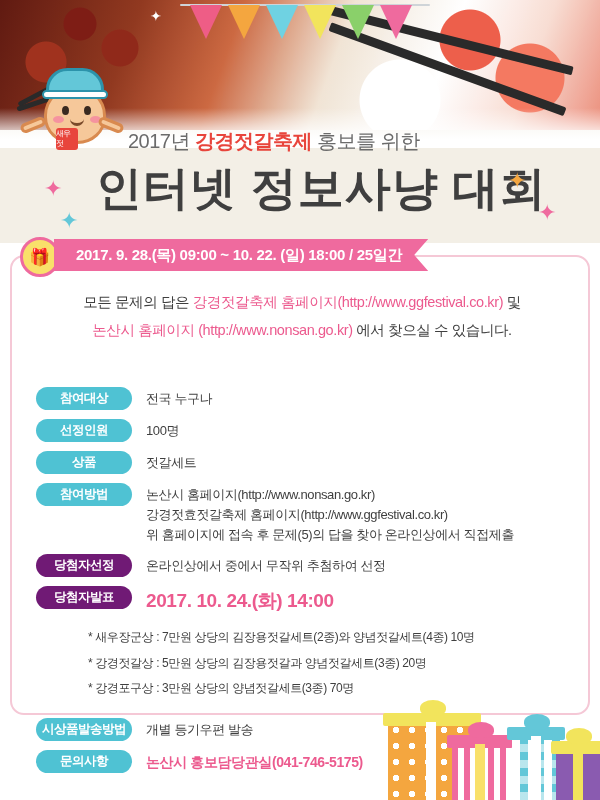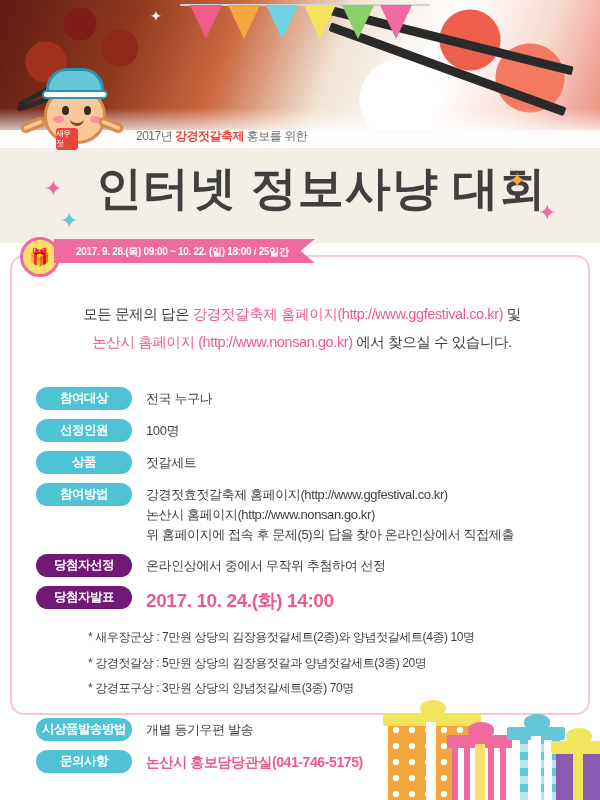--- a/index.html
+++ b/index.html
@@ -107,21 +107,21 @@
     background:#63c7d8; border-radius:50% 50% 40% 60%; opacity:.9;
   }
   .stamp {
     position:absolute; left:56px; top:128px; width:22px; height:22px;
     background:#e8453c; color:#fff; font-size:8px; line-height:10px;
     border-radius:3px; padding-top:1px; letter-spacing:-1px;
   }
 
   .hero-sub {
     position:absolute; left:128px; top:128px;
-    font-size:12px; color:#6b6b6b; letter-spacing:-.5px; white-space:nowrap;margin-left:8px;
+    font-size:20px; color:#6b6b6b; letter-spacing:-.5px; white-space:nowrap;
   }
   .hero-sub .hl { color:#e8453c; font-weight:bold; }
   .hero-title {
     position:absolute; left:96px; top:158px;
     font-size:46px; font-weight:bold; color:#3f3f3f;
     letter-spacing:1px; white-space:nowrap;
   }
   .sparkle { position:absolute; color:#f6b93b; font-size:22px; }
   .sp1 { left:44px; top:176px; color:#ef6a9e; }
   .sp2 { left:60px; top:208px; color:#63c7d8; }
@@ -132,35 +132,35 @@
   
   .sheet {
     position:absolute; left:0; top:243px; width:600px; height:557px;
     background:#ffffff;
   }
   .card {
     position:absolute; left:10px; top:12px; width:580px; height:460px;
     border:2px solid #f5c8d6; border-radius:14px; background:#fff;
   }
   .ribbon {
-    position:absolute; left:42px; top:-18px; height:24px;
+    position:absolute; left:42px; top:-18px; height:32px;
     background:#ef6a9e; color:#fff;
     display:flex; align-items:center;
-    padding:1px 26px 0 22px; font-size:10px; font-weight:bold;
+    padding:1px 26px 0 22px; font-size:15px; font-weight:bold;
     letter-spacing:-.3px; white-space:nowrap;
     clip-path:polygon(0 0, 100% 0, calc(100% - 14px) 50%, 100% 100%, 0 100%);
   }
   .ribbon-icon {
     position:absolute; left:8px; top:-20px; width:40px; height:40px;
     background:#f9e06a; border:3px solid #ef6a9e; border-radius:50%;
     display:flex; align-items:center; justify-content:center; font-size:17px;
   }
 
   .intro {
-    position:absolute; left:0; top:44px; width:580px;
+    position:absolute; left:0; top:32px; width:580px;
     text-align:center; font-size:14.5px; color:#3f3f3f; line-height:1.9;
     letter-spacing:-.4px;
   }
   .intro .pink { color:#ec5a8e; }
 
   .rows { position:absolute; left:24px; top:130px; width:540px; }
   .row { display:flex; align-items:flex-start; margin-bottom:9px; }
   .tag {
     flex:0 0 96px; height:23px; border-radius:12px;
     background:#4fc2d3; color:#fff; font-size:12.5px; font-weight:bold;
@@ -276,22 +276,22 @@
       <div class="row">
         <div class="tag mint">상품</div>
         <div class="val">
           <span class="l">젓갈세트</span>
         </div>
       </div>
 
       <div class="row">
         <div class="tag mint">참여방법</div>
         <div class="val">
+          <span class="l">논산시 홈페이지(http://www.nonsan.go.kr)</span>
           <span class="l">강경젓효젓갈축제 홈페이지(http://www.ggfestival.co.kr)</span>
-          <span class="l">논산시 홈페이지(http://www.nonsan.go.kr)</span>
           <span class="l">위 홈페이지에 접속 후 문제(5)의 답을 찾아 온라인상에서 직접제출</span>
         </div>
       </div>
 
       <div class="row">
         <div class="tag blue">당첨자선정</div>
         <div class="val">
           <span class="l">온라인상에서 중에서 무작위 추첨하여 선정</span>
         </div>
       </div>

